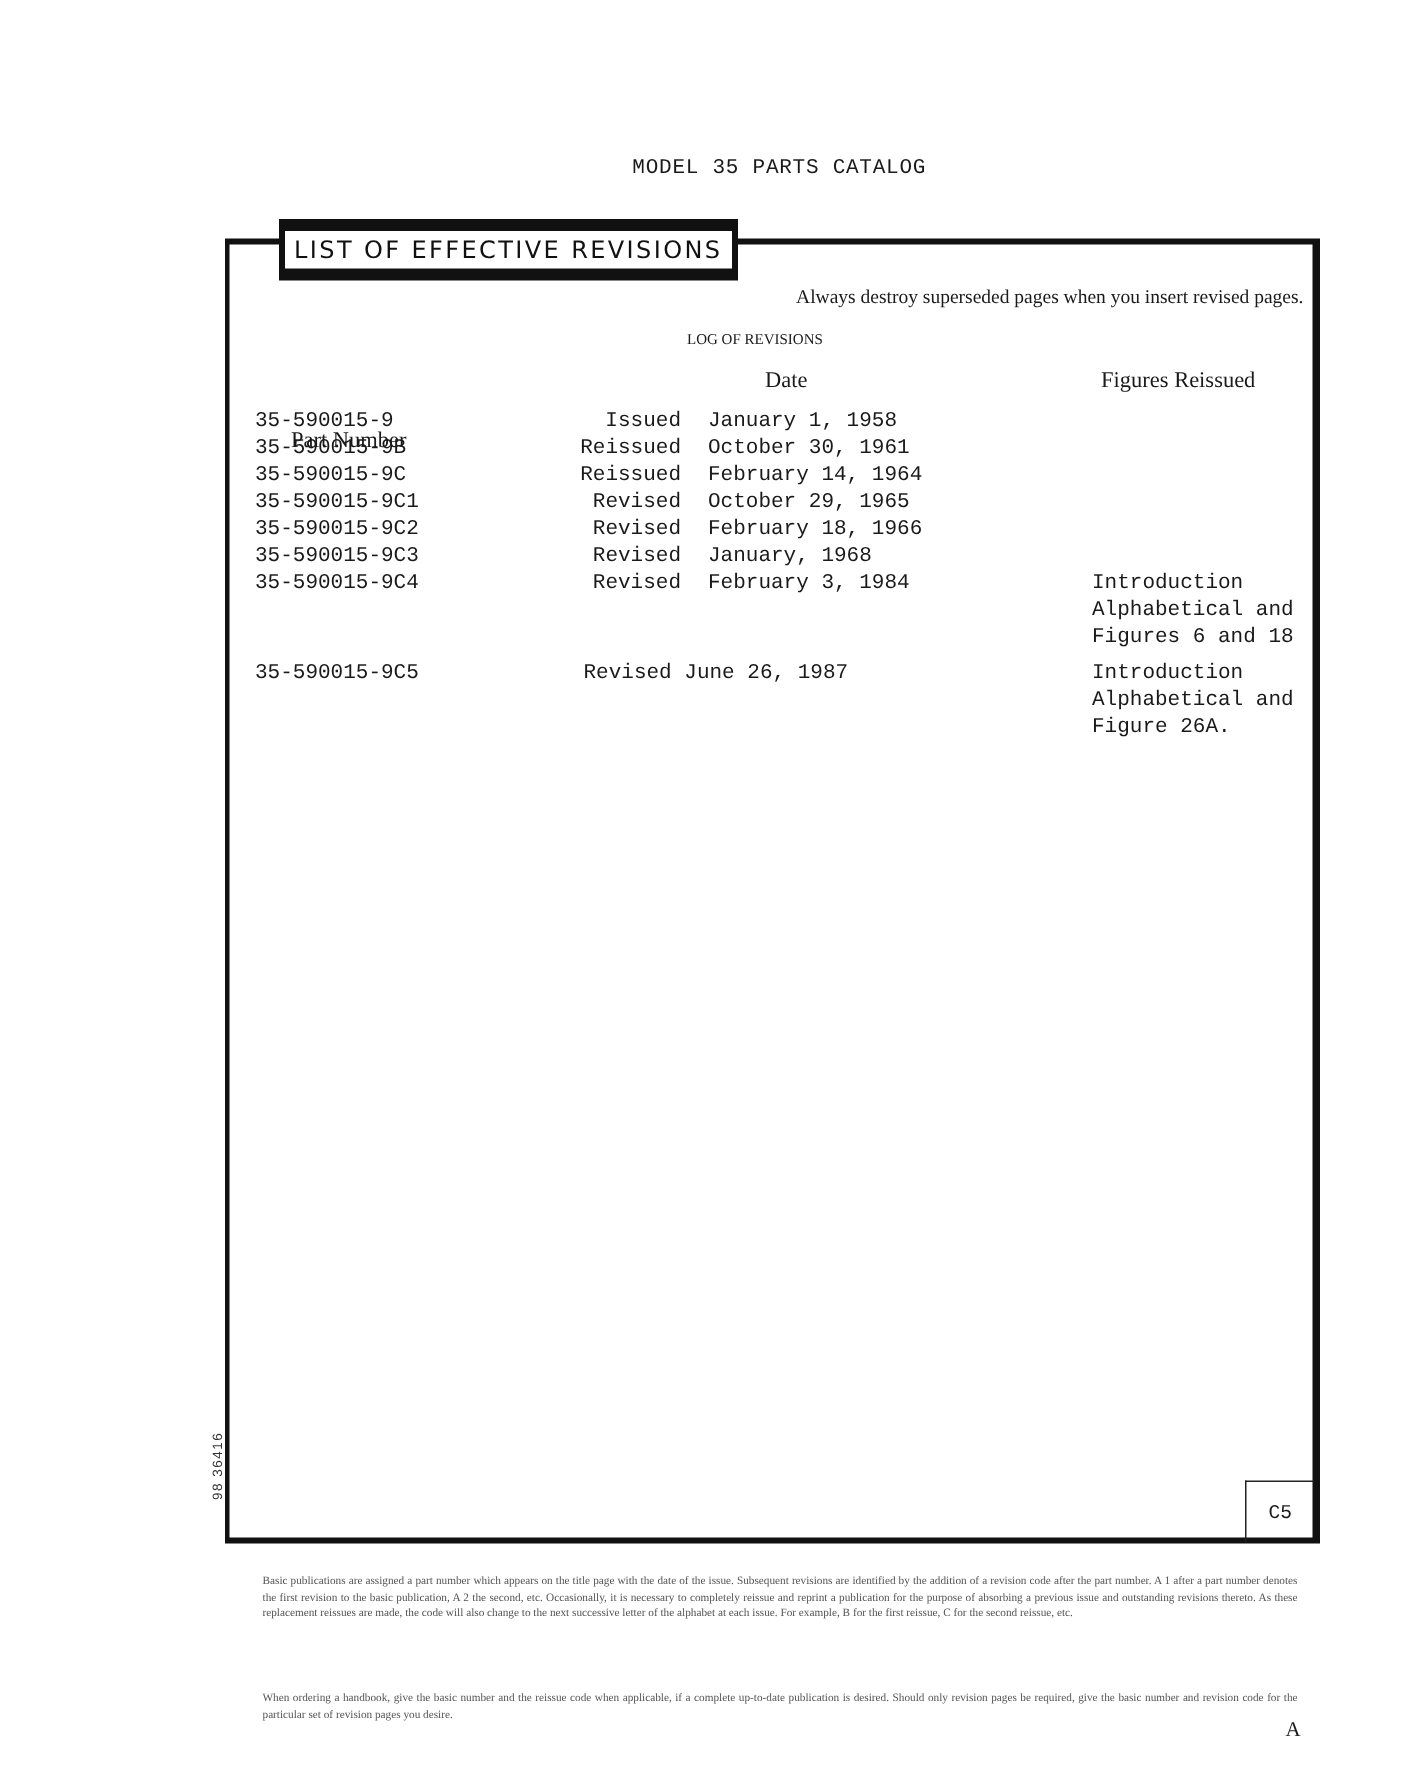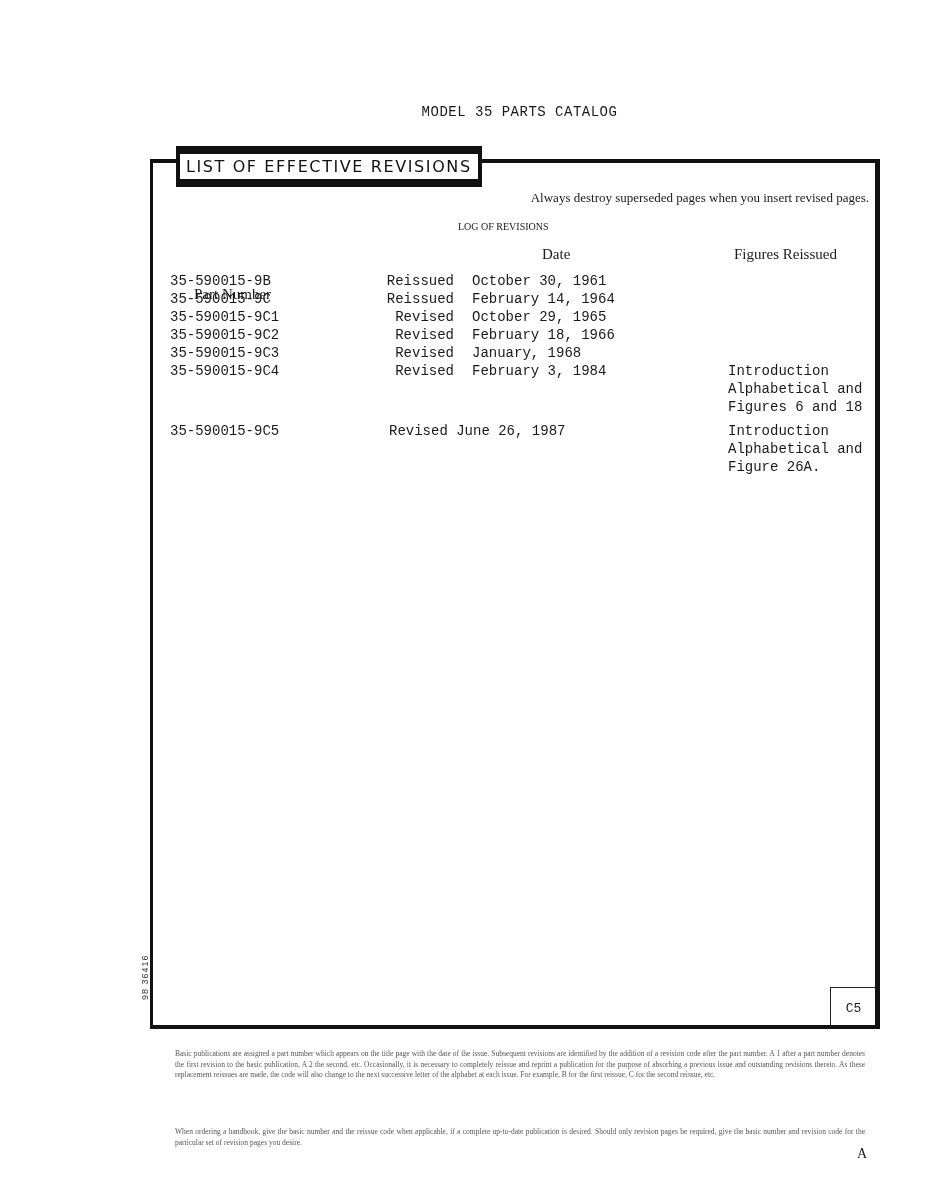--- a/index.html
+++ b/index.html
@@ -34,21 +34,21 @@
       width: 730px;
       height: 870px;
       border-top: 4px solid #111;
       border-right: 5px solid #111;
       border-bottom: 4px solid #111;
       border-left: 3px solid #111;
       box-sizing: border-box;
     }
     .title-box {
       position: absolute;
-      left: 176px;
+      left: 186px;
       top: 146px;
       height: 41px;
       padding: 0 4px;
       background: #111;
       display: flex;
       align-items: center;
       text-align: right;
     }
     .title-inner {
       background: #fff;
@@ -76,21 +76,21 @@
       font-family: Liberation Serif, serif;
       font-size: 10px;
     }
     .col-head {
       position: absolute;
       top: 246px;
       font-family: "Liberation Serif", serif;
       font-size: 15px;
     }
     .col-head.part { left: 194px; margin-top: 40px; }
-    .col-head.date { left: 510px; margin-left: 32px; }
+    .col-head.date { left: 510px; }
     .col-head.figs { left: 734px; }
     .rows {
       position: absolute;
       top: 272px;
       left: 170px;
       width: 710px;
     }
     .row {
       position: relative;
       font-family: "Liberation Mono", monospace;
@@ -183,20 +183,25 @@
 <div class="notice">Always destroy superseded pages when you insert revised pages.</div>
 
 <div class="log-title">LOG OF REVISIONS</div>
 
 <div class="col-head part">Part Number</div>
 <div class="col-head date">Date</div>
 <div class="col-head figs">Figures Reissued</div>
 
 <div class="rows">
   <div class="row">
+    <span class="part-no">35-590015-9</span>
+    <span class="action">Issued</span>
+    <span class="date-val">January 1, 1958</span>
+  </div>
+  <div class="row">
     <span class="part-no">35-590015-9B</span>
     <span class="action">Reissued</span>
     <span class="date-val">October 30, 1961</span>
   </div>
   <div class="row">
     <span class="part-no">35-590015-9C</span>
     <span class="action">Reissued</span>
     <span class="date-val">February 14, 1964</span>
   </div>
   <div class="row">

